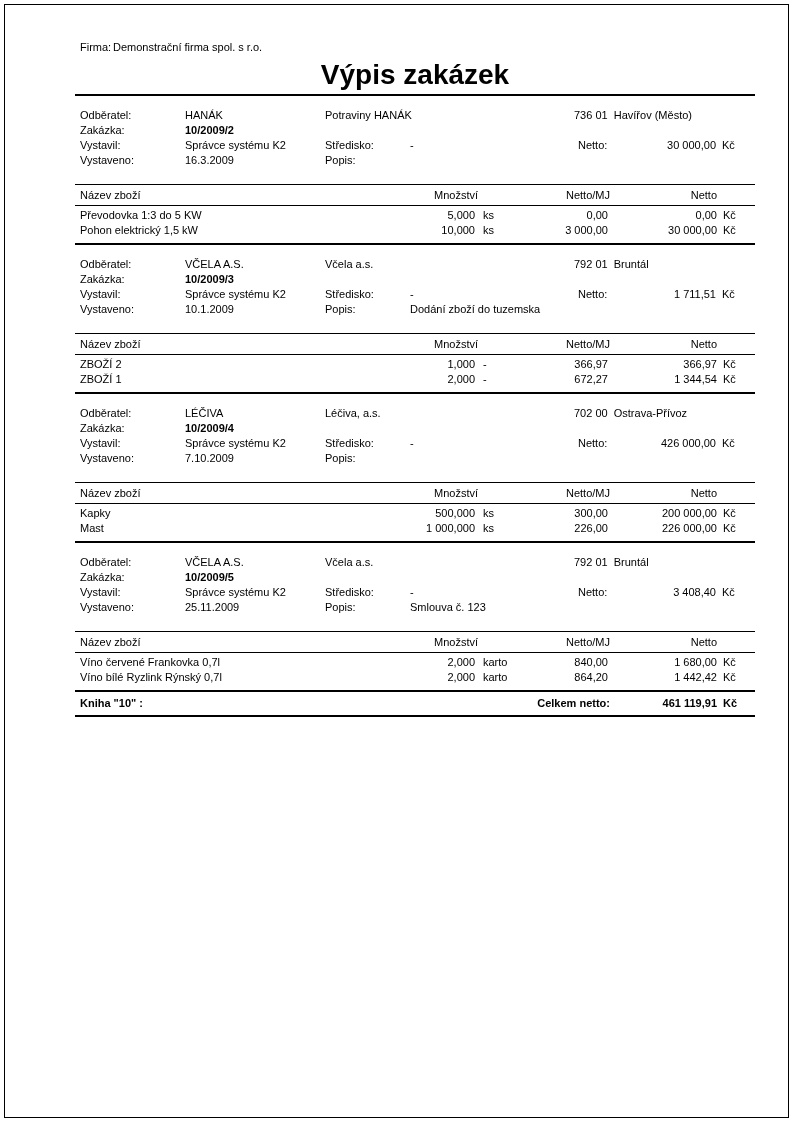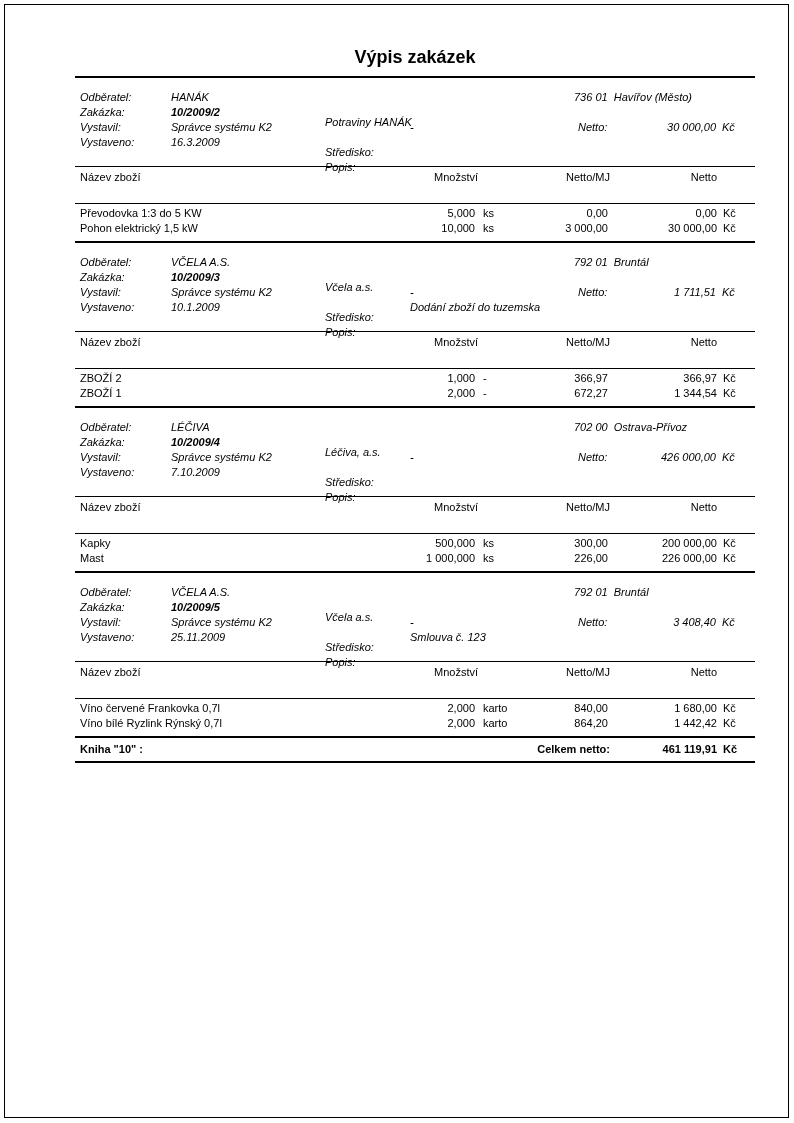--- a/index.html
+++ b/index.html
@@ -7,36 +7,36 @@
   body {
     width:794px; height:1123px; position:relative;
     font-family:"Liberation Sans", sans-serif;
     font-size:11px; color:#000;
   }
   .page-border { position:absolute; left:4px; top:4px; width:785px; height:1114px; border:1px solid #000; }
   .content { position:absolute; left:75px; top:0; width:680px; padding-top:38px; }
   .row { position:relative; height:15px; }
   .abs { position:absolute; top:0; white-space:pre; }
   .c1 { left:5px; }
-  .c2 { left:96px; }
-  .c3 { left:250px;margin-top:25px; }
+  .c2 { left:110px; }
+  .c3 { left:250px; }
   .c4 { left:335px; }
   .zip { left:499px; }
   .netto-lbl { left:503px; }
   .amt { right:39px; text-align:right; }
   .kc { left:647px; }
   .b { font-weight:bold;text-align:center; }
   .right-end { right:42px; text-align:right; }
   .firm-row { margin-top:3px; }
-  .title { margin-top:6px; text-align:center; font-size:18px; font-weight:bold; line-height:26px; }
+  .title { margin-top:6px; text-align:center; font-size:28px; font-weight:bold; line-height:26px; }
   .hr-thick { margin-top:6px; border-top:2px solid #000; }
-  .order-info { margin-top:13px;font-style:italic; }
+  .order-info { margin-top:13px; }
   .items-table { margin-top:15px; border-bottom:2px solid #000; padding-bottom:4px; }
   .items-table.last { border-bottom:none; }
-  .items-head { position:relative; height:38px; border-top:1px solid #000; border-bottom:1px solid #000; }
+  .items-head { position:relative; height:22px; border-top:1px solid #000; border-bottom:1px solid #000; }
   .items-head .abs { top:4px; }
   .items-body { padding-top:3px; }
   .item-row { position:relative; height:15px; }
   .qty { right:280px; text-align:right;margin-left:28px; }
   .unit { left:408px; }
   .nmj { right:147px; text-align:right; }
   .net { right:38px; text-align:right; }
   .kc2 { left:648px; }
   .h-qty { right:277px; text-align:center; }
   .h-nmj { right:145px; text-align:right; }
@@ -45,20 +45,24 @@
   .total-row .abs { top:5px; }
 </style>
 </head>
 <body>
 
 <div class="page-border"></div>
 
 <div class="content">
 
 
+  <div class="row firm-row">
+    <span class="abs c1">Firma:</span>
+    <span class="abs" style="left:38px;">Demonstrační firma spol. s r.o.</span>
+  </div>
 
   <div class="title">Výpis zakázek</div>
   <div class="hr-thick"></div>
 
   <div>
   <div>
     <div class="order-info">
       <div class="row">
         <span class="abs c1">Odběratel:</span>
         <span class="abs c2">HANÁK</span>

